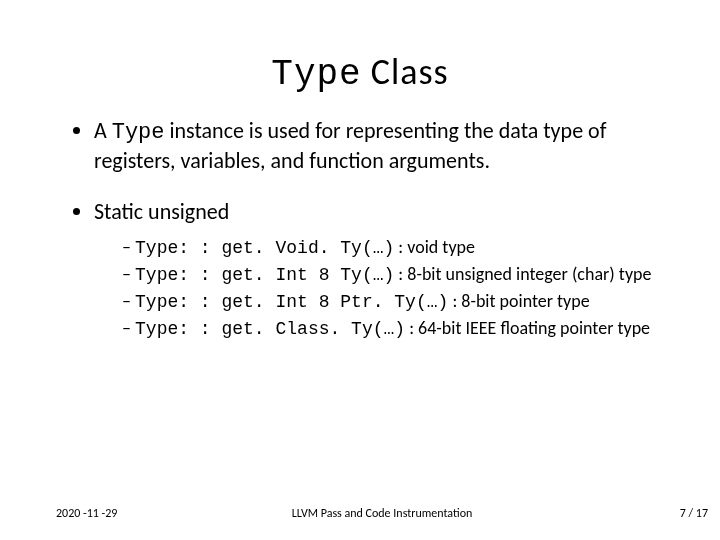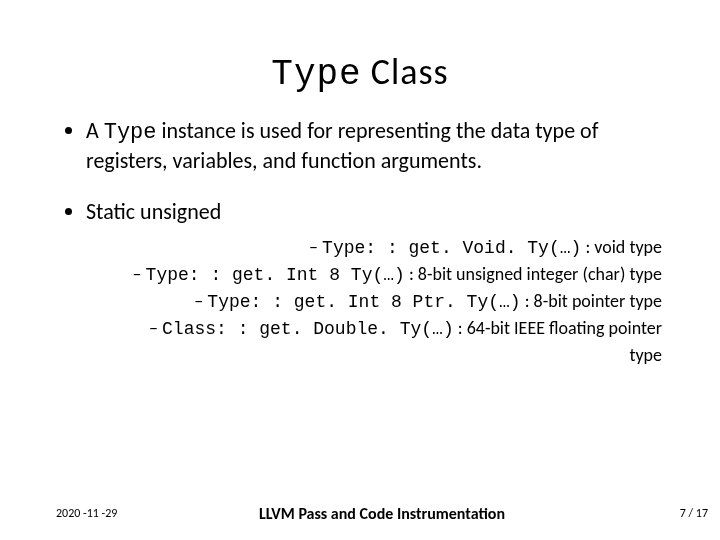--- a/index.html
+++ b/index.html
@@ -25,54 +25,53 @@
   .title {
     text-align: center;
     font-size: 36px;
     letter-spacing: 1px;
     margin: 10px 0 22px 0;
   }
   .title .t-word { font-weight: normal; }
   ul.top {
     list-style: disc;
     padding-left: 28px;
-    margin: 8px;
+    margin: 16px;
     font-size: 22px;
     line-height: 1.25;
   }
   ul.top > li {
     margin-bottom: 24px;
   }
   ul.sub {
     list-style: none;
     padding-left: 28px;
     margin: 8px 0 0 0;
     font-size: 18px;
     line-height: 1.45;
-    text-align: right;
   }
   ul.sub li::before {
     content: "– ";
   }
   .footer {
     position: absolute;
     bottom: 20px;
     left: 0;
     width: 708px;
     box-sizing: border-box;
     padding: 0 28px;
     font-size: 12px;
     display: flex;
     justify-content: space-between;
     align-items: center;
     margin-left: 28px;
   }
   .footer .mid {
-    font-weight: bold;
-    font-size: 16px;
+    font-weight: normal;
+    font-size: 12px;
     position: absolute;
     left: 50%;
     transform: translateX(-50%);
   }
   .footer .right {
     white-space: nowrap;
   }
 </style>
 </head>
 <body>
@@ -86,21 +85,21 @@
   <ul class="top">
     <li>
       <span>A </span><span class="mono">Type</span><span> instance is used for representing the data type of registers, variables, and function arguments.</span>
     </li>
     <li>
       <span>Static unsigned</span>
       <ul class="sub">
         <li><span class="mono">Type: : get. Void. Ty(…)</span><span> : void type</span></li>
         <li><span class="mono">Type: : get. Int 8 Ty(…)</span><span> : 8-bit unsigned integer (char) type</span></li>
         <li><span class="mono">Type: : get. Int 8 Ptr. Ty(…)</span><span> : 8-bit pointer type</span></li>
-        <li><span class="mono">Class: : get. Double. Ty(…)</span><span> : 64-bit IEEE floating pointer type</span></li>
+        <li><span class="mono">Type: : get. Class. Ty(…)</span><span> : 64-bit IEEE floating pointer type</span></li>
       </ul>
     </li>
   </ul>
 
   <div class="footer">
     <span>2020 -11 -29</span>
     <span class="mid">LLVM Pass and Code Instrumentation</span>
     <span class="right">
       <span>7</span>
       <span>/ 17</span>

